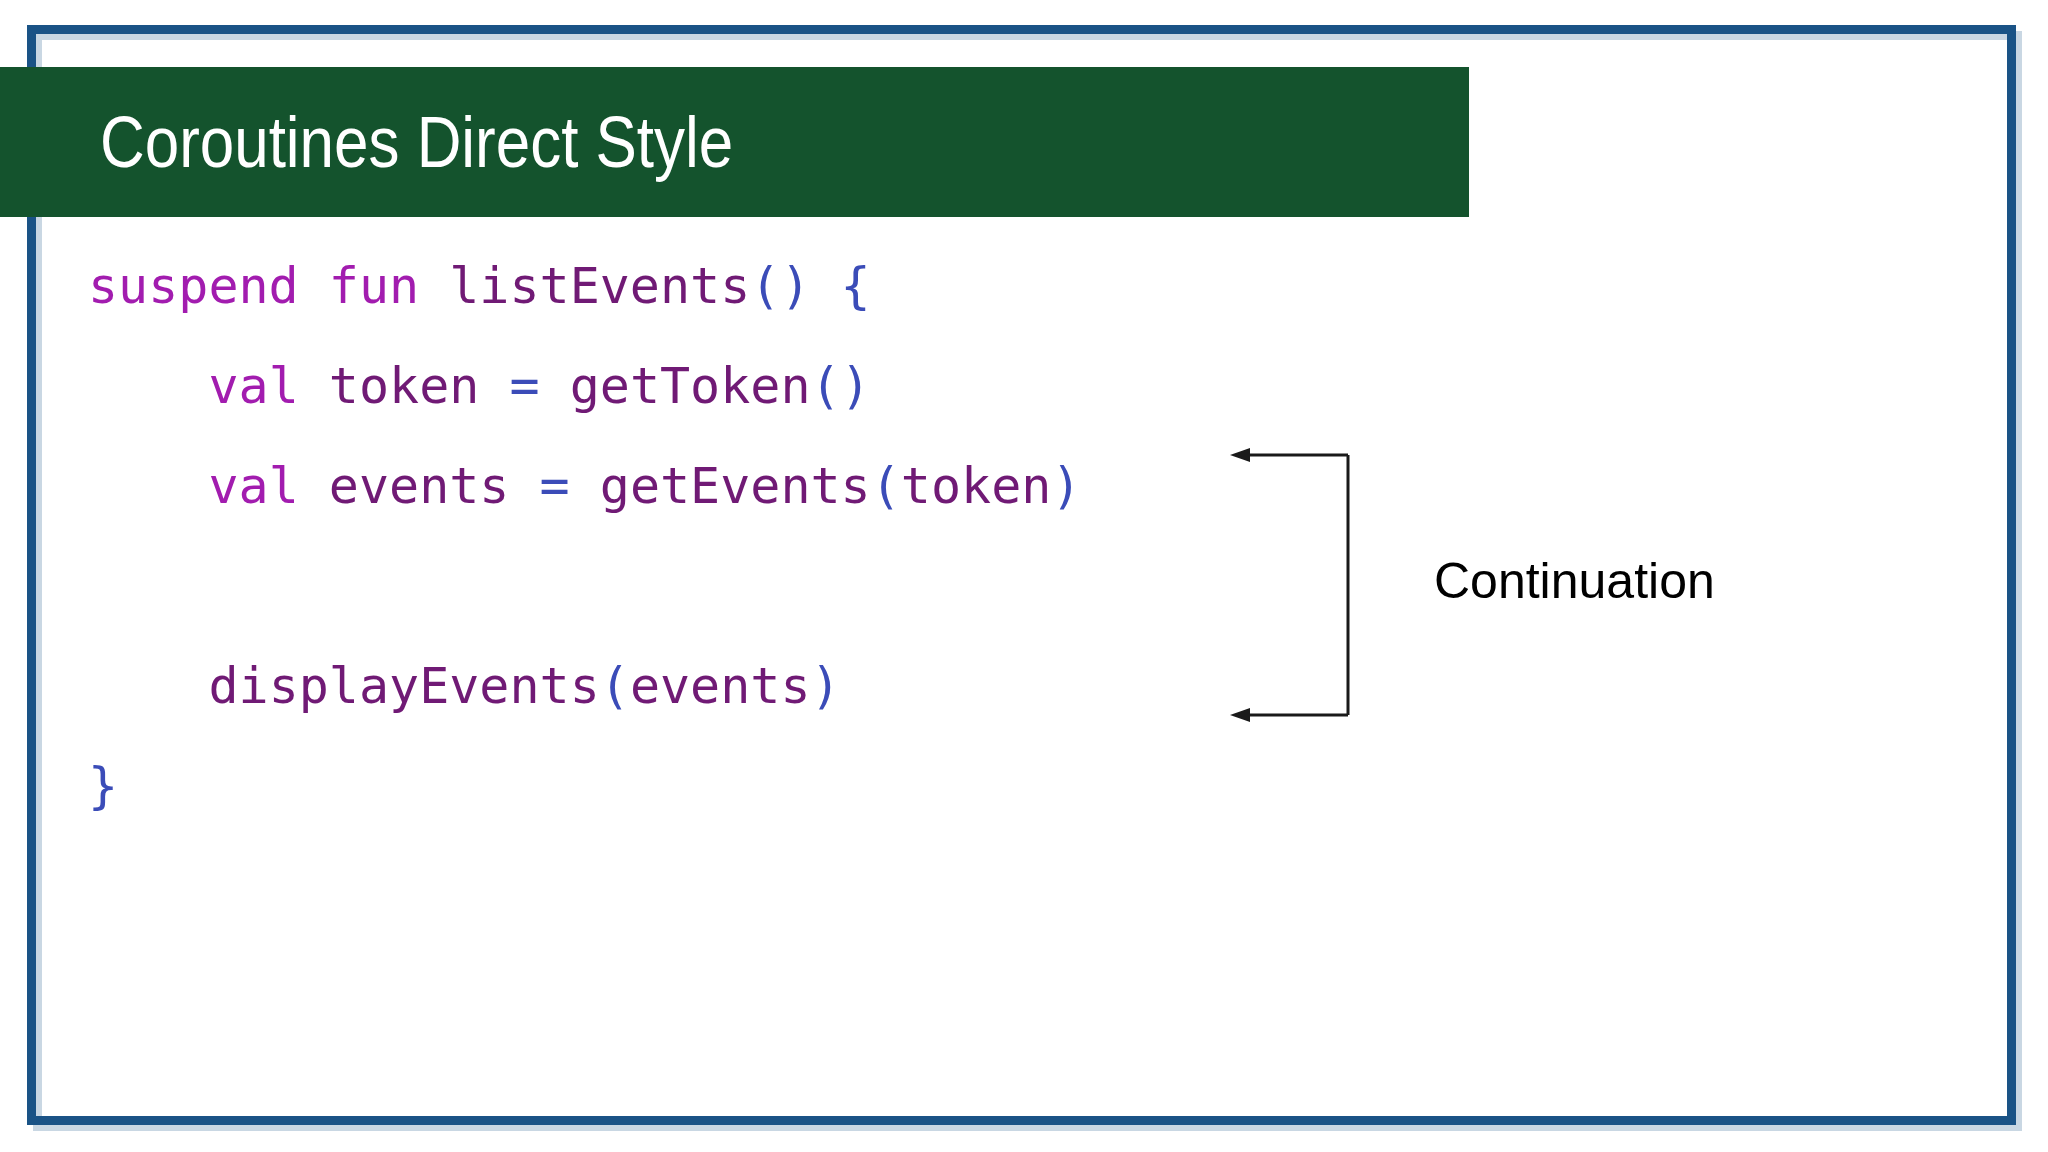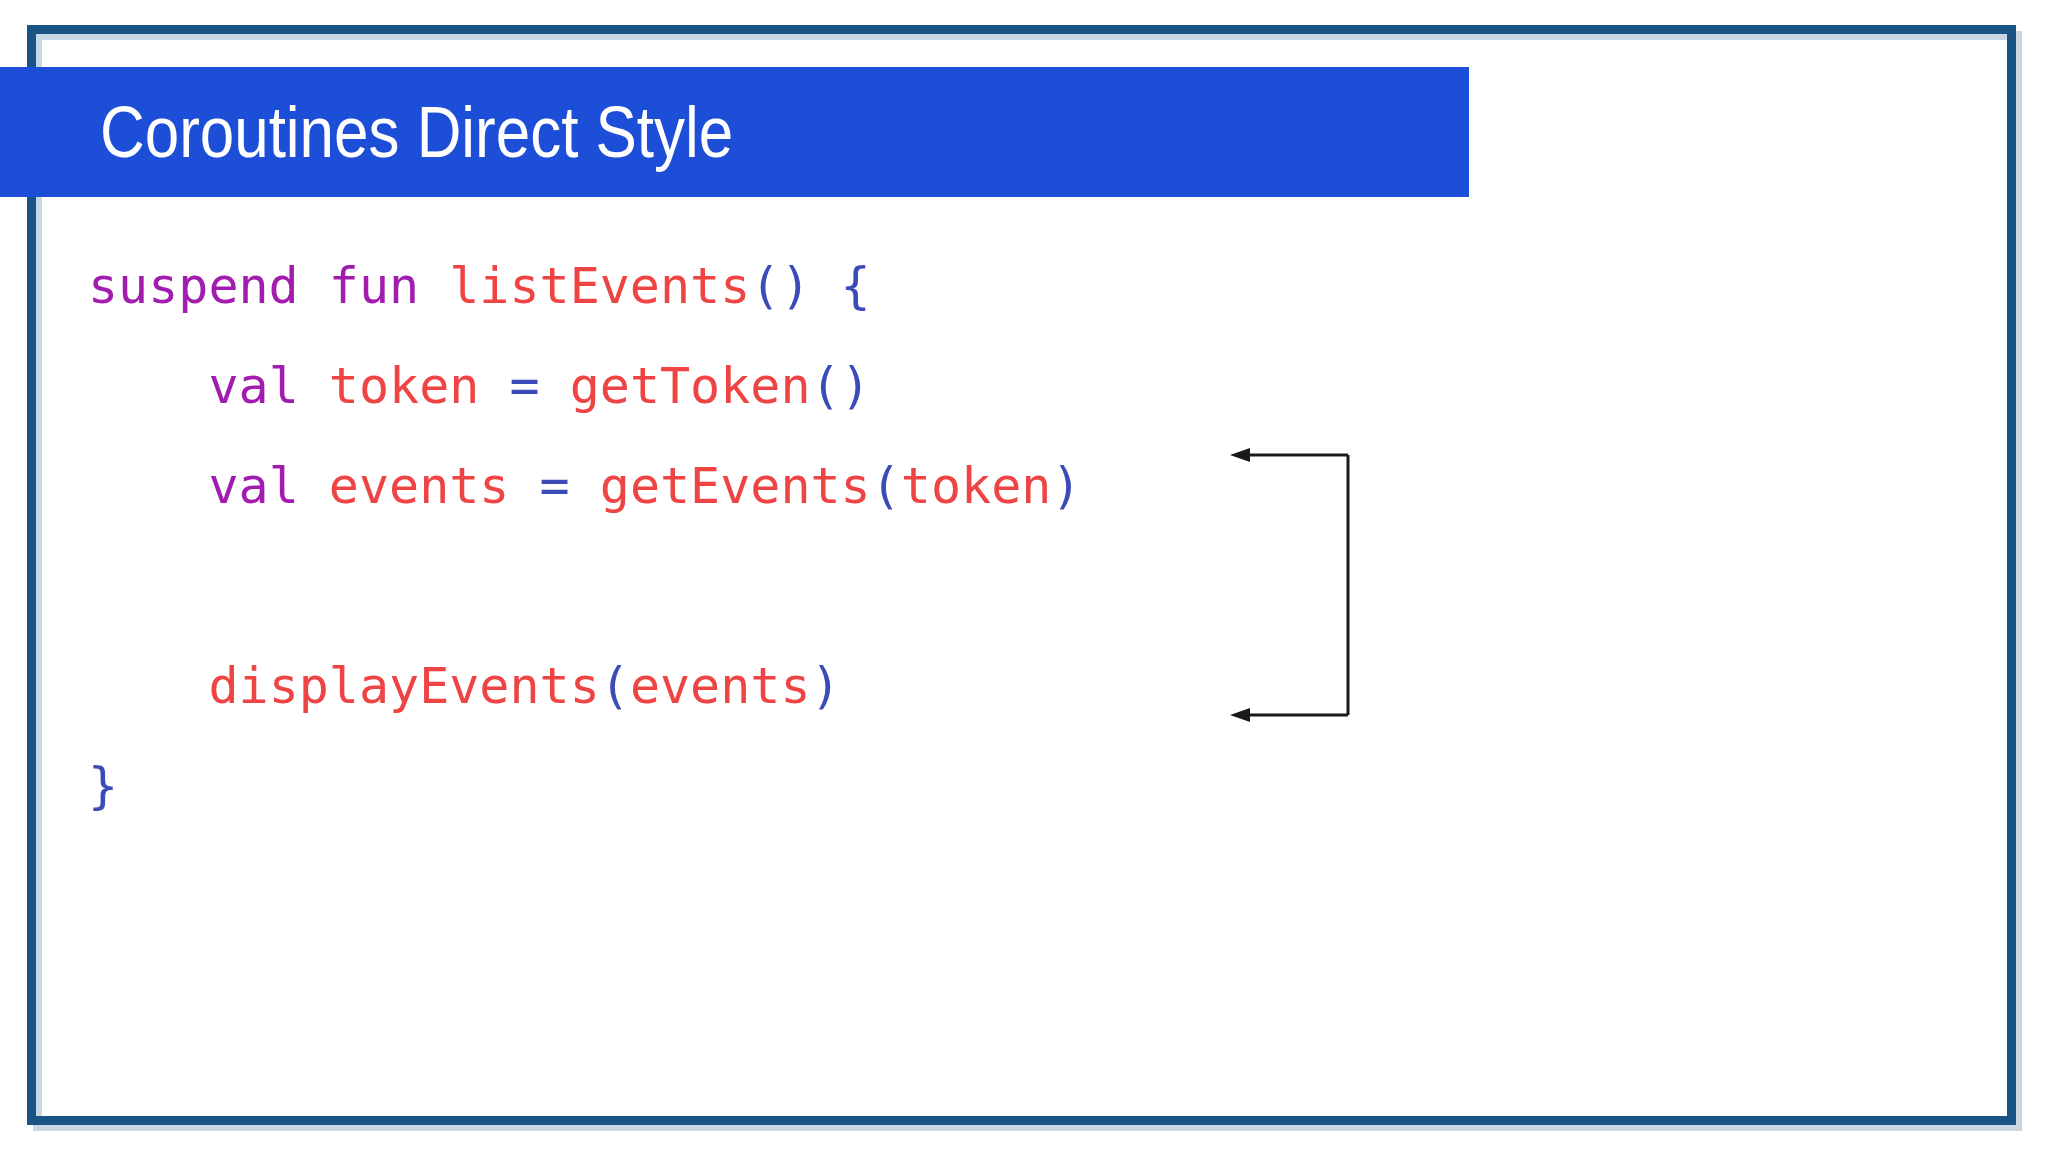--- a/index.html
+++ b/index.html
@@ -37,22 +37,22 @@
     box-sizing: border-box;
     z-index: 0;
   }
 
   
   #title-banner {
     position: absolute;
     left: 0px;
     top: 67px;
     width: 1469px;
-    height: 130px;
-    background: #1d4ed8;
+    height: 150px;
+    background: #14532d;
     z-index: 3;
     display: flex;
     align-items: center;
   }
   #title-text {
     color: #ffffff;
     font-family: "Liberation Sans Narrow", "Liberation Sans", sans-serif;
     font-size: 72px;
     font-weight: 400;
     line-height: 1;
@@ -70,21 +70,21 @@
     top: 236px;
     z-index: 2;
     font-family: "DejaVu Sans Mono", "Liberation Mono", monospace;
     font-size: 50px;
     line-height: 100px;
     white-space: pre;
     color: #2e3f42;
   }
   .code-line { height: 100px; }
   .kw  { color: #a21caf; }
-  .id  { color: #ef4444; text-align: right; }
+  .id  { color: #701a75; text-align: right; }
   .pn  { color: #3b4cb8; }
   .op  { color: #3b4cb8; }
 
   
   #continuation-bracket {
     position: absolute;
     left: 1200px;
     top: 430px;
     width: 200px;
     height: 310px;
@@ -119,14 +119,15 @@
 
     <line x1="148" y1="25" x2="46" y2="25" stroke="#1a1a1a" stroke-width="3"></line>
     <polygon points="30,25 50,18 50,32" fill="#1a1a1a"></polygon>
 
     <line x1="148" y1="25" x2="148" y2="285" stroke="#1a1a1a" stroke-width="3"></line>
 
     <line x1="148" y1="285" x2="46" y2="285" stroke="#1a1a1a" stroke-width="3"></line>
     <polygon points="30,285 50,278 50,292" fill="#1a1a1a"></polygon>
   </svg>
 
+  <div id="continuation-label">Continuation</div>
 
 </div>
 
 </body></html>

